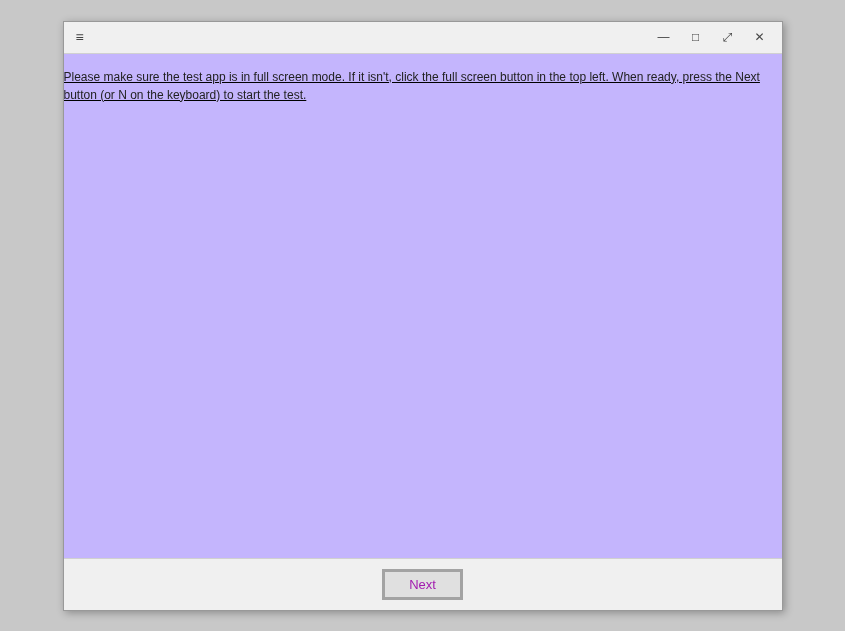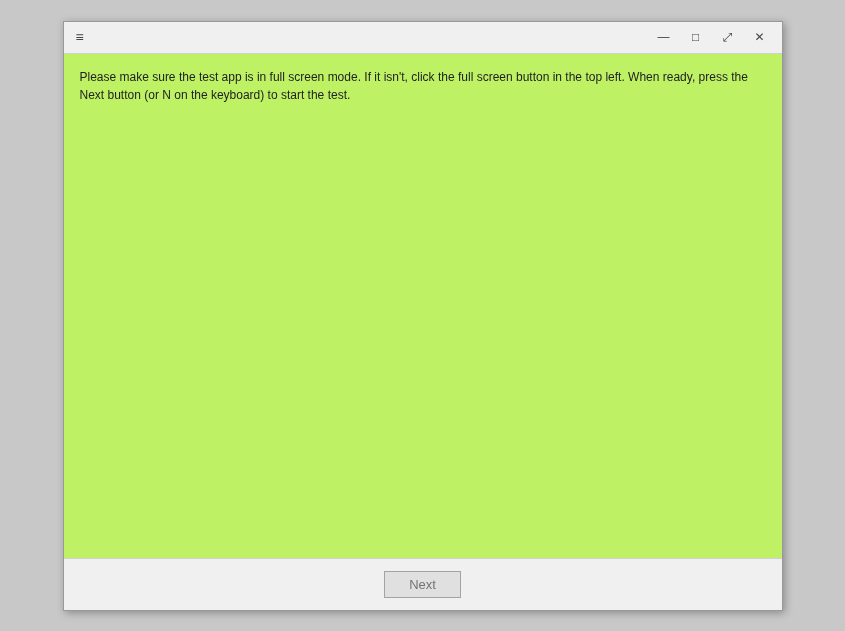--- a/index.html
+++ b/index.html
@@ -65,24 +65,25 @@
       cursor: pointer;
       display: flex;
       align-items: center;
       justify-content: center;
       font-size: 12px;
       color: #444;
     }
 
     .content-area {
       flex: 1;
-      background: #bef264;
-      padding: 14px 16px;
+      background: #c4b5fd;
+      padding: 14px 0;
       position: relative;
       overflow: hidden;
+      text-decoration: underline;
     }
 
     .instruction-text {
       font-size: 12px;
       color: #222;
       line-height: 1.5;
     }
 
     .bottom-bar {
       height: 52px;
@@ -90,24 +91,24 @@
       border-top: 1px solid #d0d0d0;
       display: flex;
       align-items: center;
       justify-content: center;
       flex-shrink: 0;
     }
 
     .next-button {
       padding: 5px 24px;
       background: #e0e0e0;
-      border: 1px solid #a3a3a3;
+      border: 3px solid #a3a3a3;
       cursor: pointer;
       font-size: 13px;
-      color: #737373;
+      color: #a21caf;
       font-family: 'Segoe UI', Arial, sans-serif;
     }
   </style>
 </head>
 <body>
 
 <div class="window">
 
   <div class="titlebar">
     <div class="titlebar-left">

